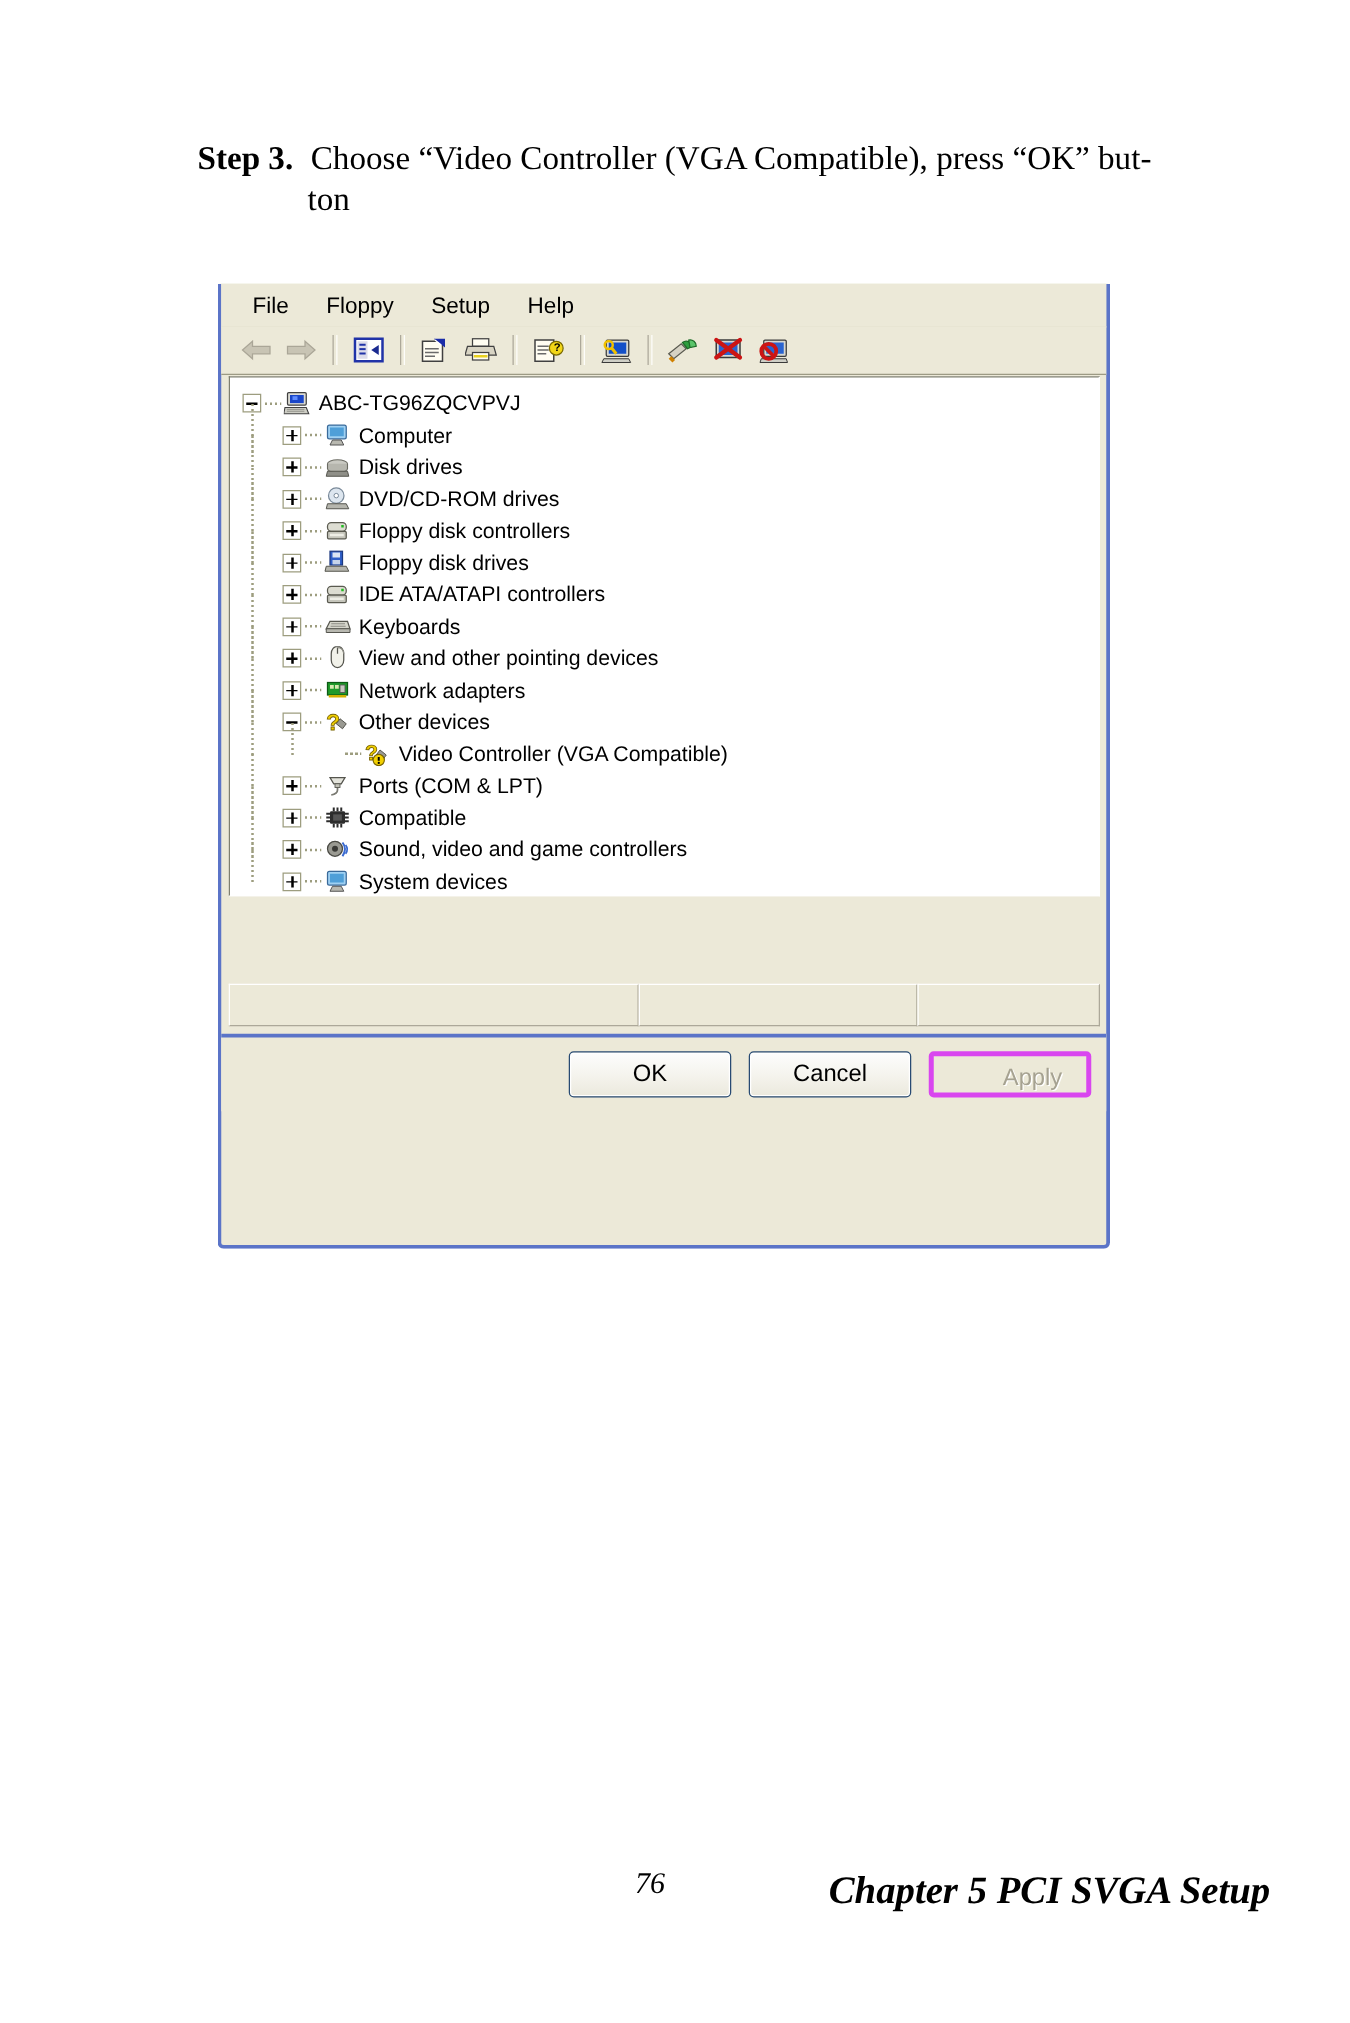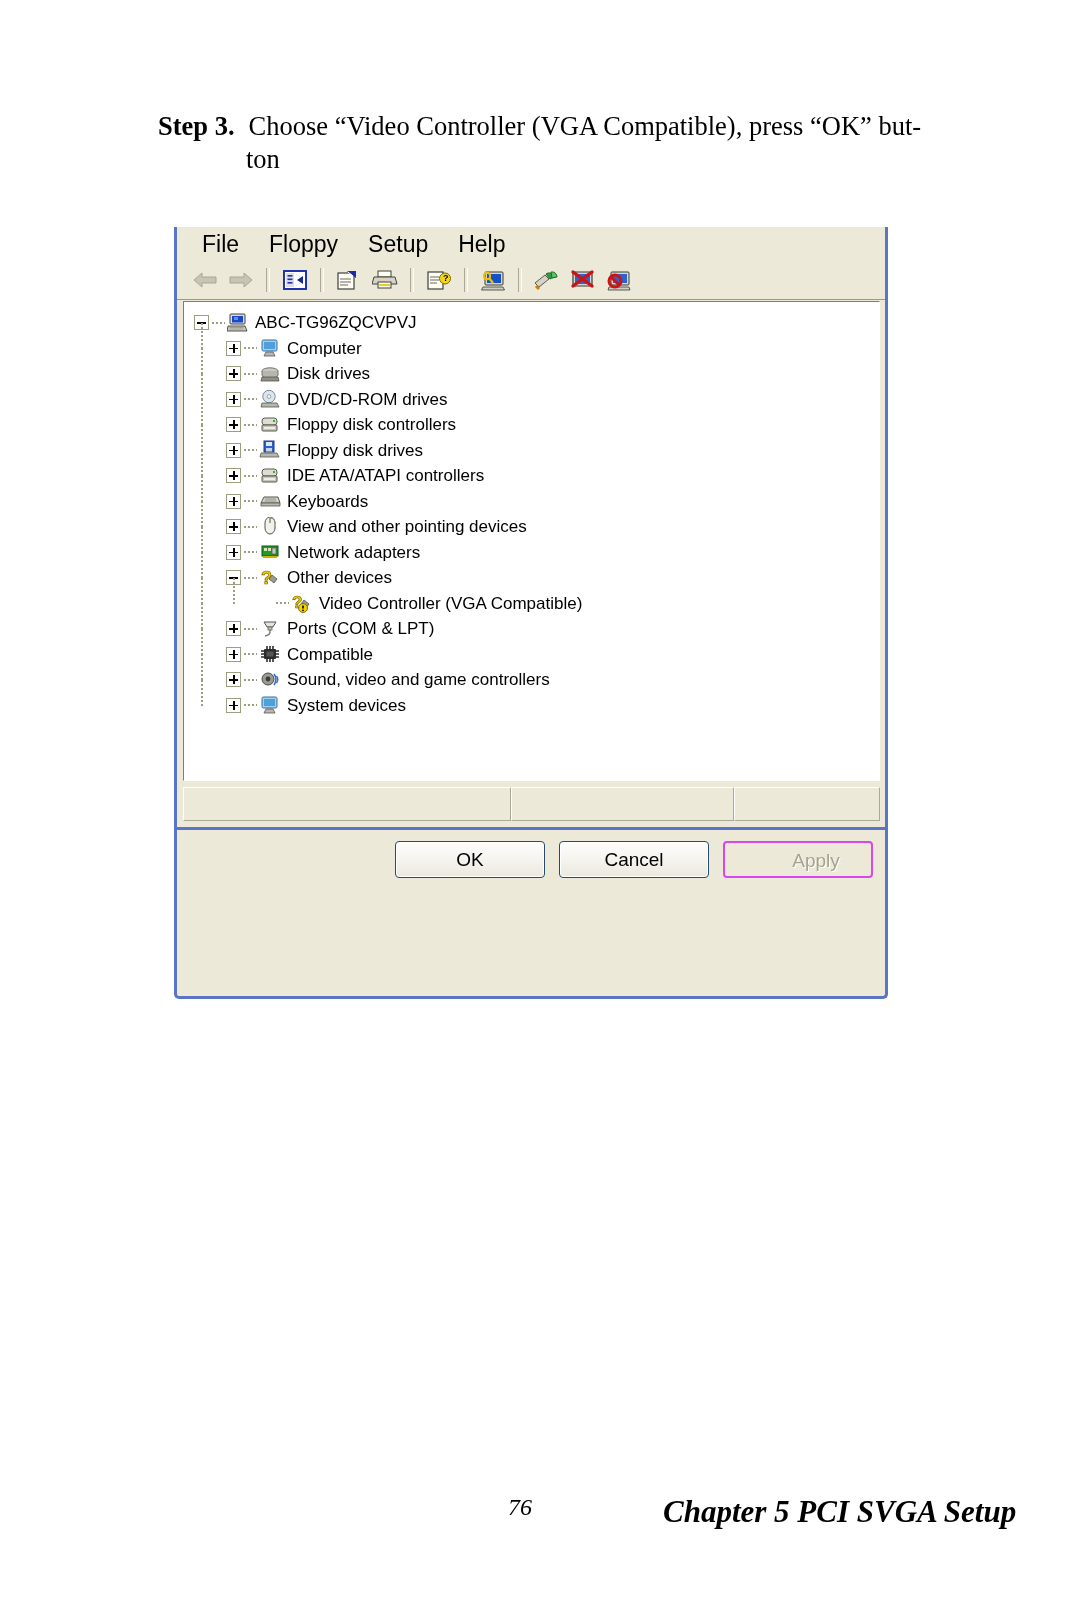--- a/index.html
+++ b/index.html
@@ -119,21 +119,21 @@
     right: 0;
     height: 34px;
     background: #ece9d8;
     display: flex;
     align-items: center;
     padding-left: 12px;
     border-bottom: 1px solid #d6d2bd;
   }
   .menu-item {
     font-family: "Liberation Sans", sans-serif;
-    font-size: 23px;
+    font-size: 18px;
     color: #000;
     padding: 3px 13px;
     margin-right: 4px;
   }
 
   
   .toolbar {
     position: absolute;
     left: 0; top: 34px; right: 0;
     height: 38px;
@@ -155,21 +155,21 @@
     position: relative;
   }
   .arrow-shape { display:block; }
 
   
   .treepane {
     position: absolute;
     left: 6px;
     top: 74px;
     width: 697px;
-    height: 480px;
+    height: 416px;
     background: #ffffff;
     border: 1px solid #7f7f6f;
     border-right: 1px solid #ffffff;
     border-bottom: 1px solid #ffffff;
     box-sizing: border-box;
     overflow: hidden;
   }
   .tree { padding: 8px 0 0 10px; }
   .node {
     display: flex;
@@ -253,34 +253,34 @@
     display: flex;
     align-items: center;
     justify-content: flex-end;
     padding-right: 12px;
     box-sizing: border-box;
   }
   .dlg-btn {
     font-family: "Liberation Sans", sans-serif;
     font-size: 19px;
     color: #000;
-    width: 150px;
+    width: 130px;
     height: 37px;
     line-height: 35px;
     text-align: center;
     background: linear-gradient(to bottom, #fdfdfd 0%, #f5f4ee 50%, #ebe9dd 100%);
     border: 1px solid #284b73;
     border-radius: 4px;
     margin-left: 14px;
     box-sizing: border-box;
     box-shadow: inset 0 0 0 1px #ffffff;
   }
   .dlg-btn.disabled {
     color: #a6a291;
-    border: 2px solid #d946ef;
+    border: 4px solid #d946ef;
     text-shadow: 1px 1px 0 #ffffff;
     background: #ece9d8;
     box-shadow: none;
     padding-left: 36px;
   }
 
   
   .footer-page {
     position: absolute;
     left: 508px;

